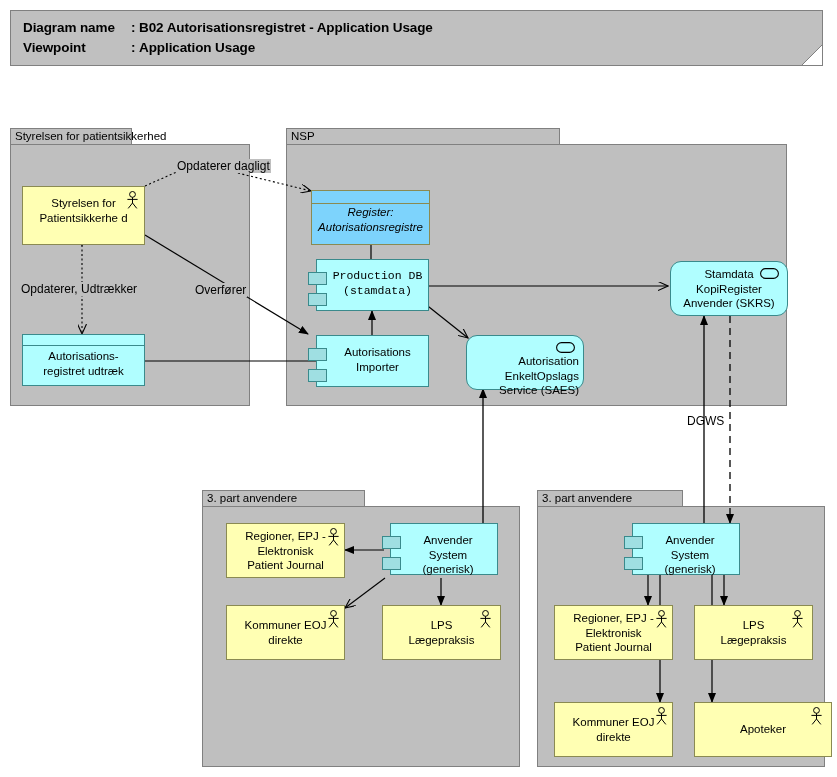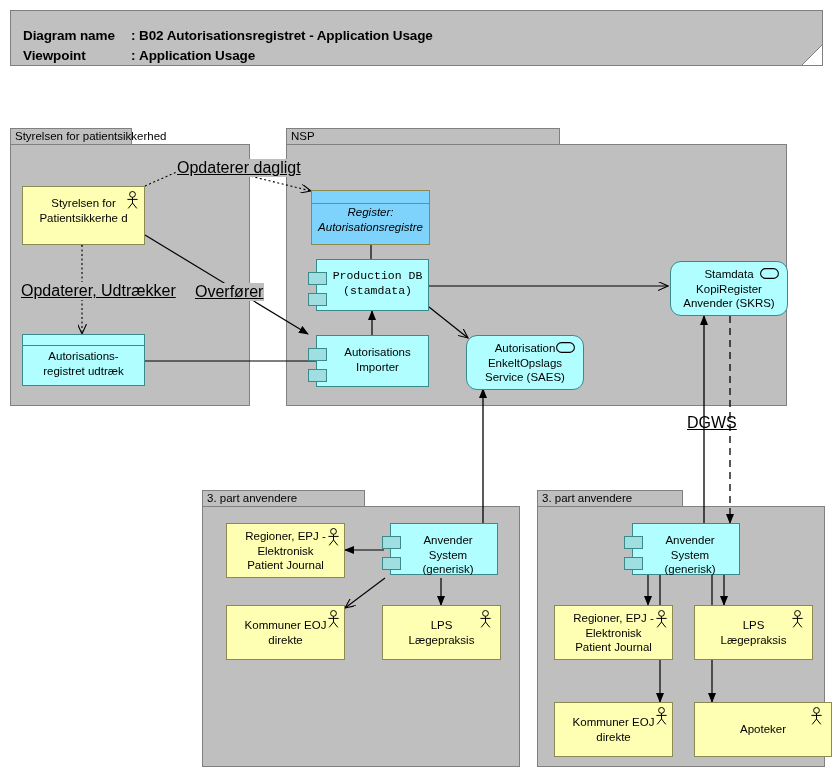--- a/index.html
+++ b/index.html
@@ -15,21 +15,21 @@
     position:absolute;left:10px;top:10px;width:813px;height:56px;
     background:#c0c0c0;border:1px solid #808080;
     box-sizing:border-box;
   }
   .header .folddiag{
     position:absolute;right:0;bottom:0;width:20px;height:20px;
   }
   .hdr-row{position:absolute;left:12px;font-weight:bold;font-size:13.5px;white-space:pre;letter-spacing:-0.1px;}
   .hdr-row.r1{top:9px;}
   .hdr-row.r2{top:29px;}
-  .hdr-label{display:inline-block;margin-top:8px;}
+  .hdr-label{display:inline-block;}
   .hdr-l1{width:108px;}
   .hdr-l2{width:108px;}
 
   
   .group{position:absolute;}
   .group .tab{
     position:absolute;left:0;top:0;height:17px;
     background:#bfbfbf;border:1px solid #808080;border-bottom:none;
     box-sizing:border-box;
   }
@@ -66,22 +66,22 @@
   .port.p2{top:33px;}
   
   .svc-box{background:#b0feff;border:1px solid #3a8a8c;border-radius:11px;}
 
   .icon{position:absolute;}
   .icon svg{display:block;}
 
   
   #edges{position:absolute;left:0;top:0;width:837px;height:777px;z-index:3;pointer-events:none;}
   .edge-label{
-    position:absolute;font-size:16px;color:#000;white-space:nowrap;
-    background:#bfbfbf;padding:0 1px;z-index:5;text-decoration:underline;
+    position:absolute;font-size:12px;color:#000;white-space:nowrap;
+    background:#bfbfbf;padding:0 1px;z-index:5;
   }
   .edge-label.nobg{background:transparent;}
 </style>
 </head>
 <body>
 
 <div id="canvas">
 
   <div class="header">
     <div class="hdr-row r1"><span class="hdr-label hdr-l1">Diagram name</span><span>:</span>&nbsp;<span>B02 Autorisationsregistret - Application Usage</span></div>
@@ -191,21 +191,21 @@
   </div>
 
   <div class="node comp-box" style="left:316px;top:335px;width:113px;height:52px;">
     <div class="port p1"></div>
     <div class="port p2"></div>
     <div class="lbl" style="top:9px;left:14px;">Autorisations
 Importer</div>
   </div>
 
   <div class="node svc-box" style="left:466px;top:335px;width:118px;height:55px;">
-    <div class="lbl" style="top:5px;">Autorisation
+    <div class="lbl" style="top:18px;text-align:right;">Autorisation
 EnkeltOpslags
 Service (SAES)</div>
     <div class="icon" style="right:8px;top:6px;">
       <svg width="19" height="11" viewBox="0 0 19 11">
           <rect x="0.6" y="0.6" width="17.8" height="9.8" rx="4.9" ry="4.9" fill="none" stroke="#000" stroke-width="1.1"></rect>
         </svg>
     </div>
   </div>
 
   <div class="node svc-box" style="left:670px;top:261px;width:118px;height:55px;">

